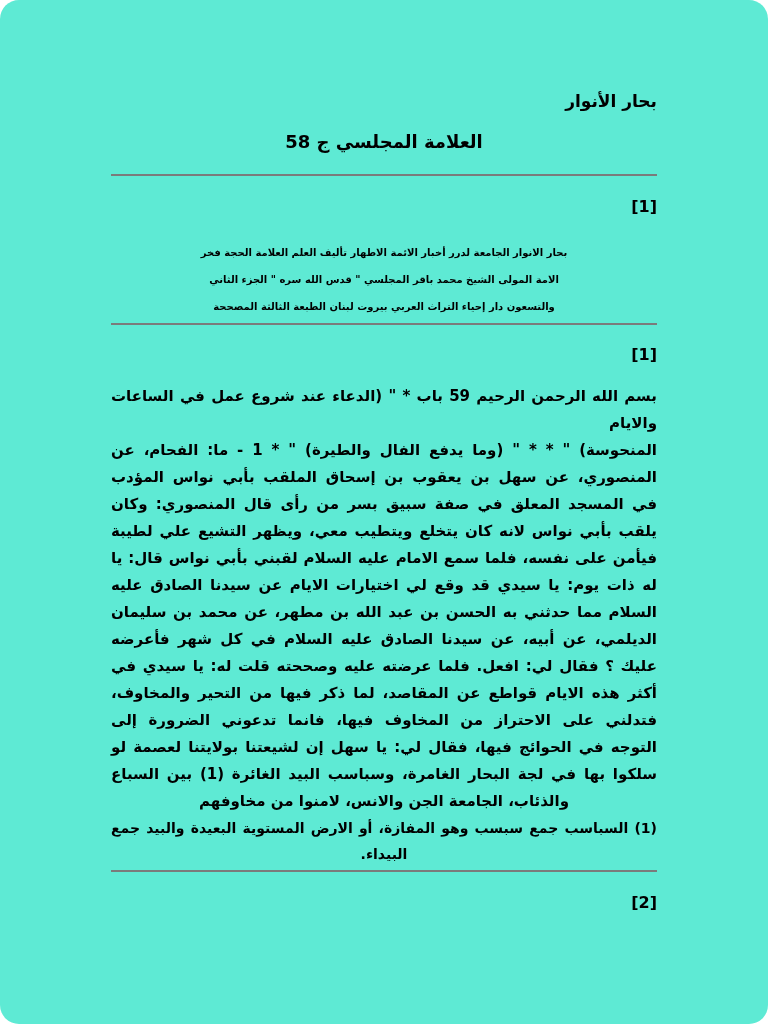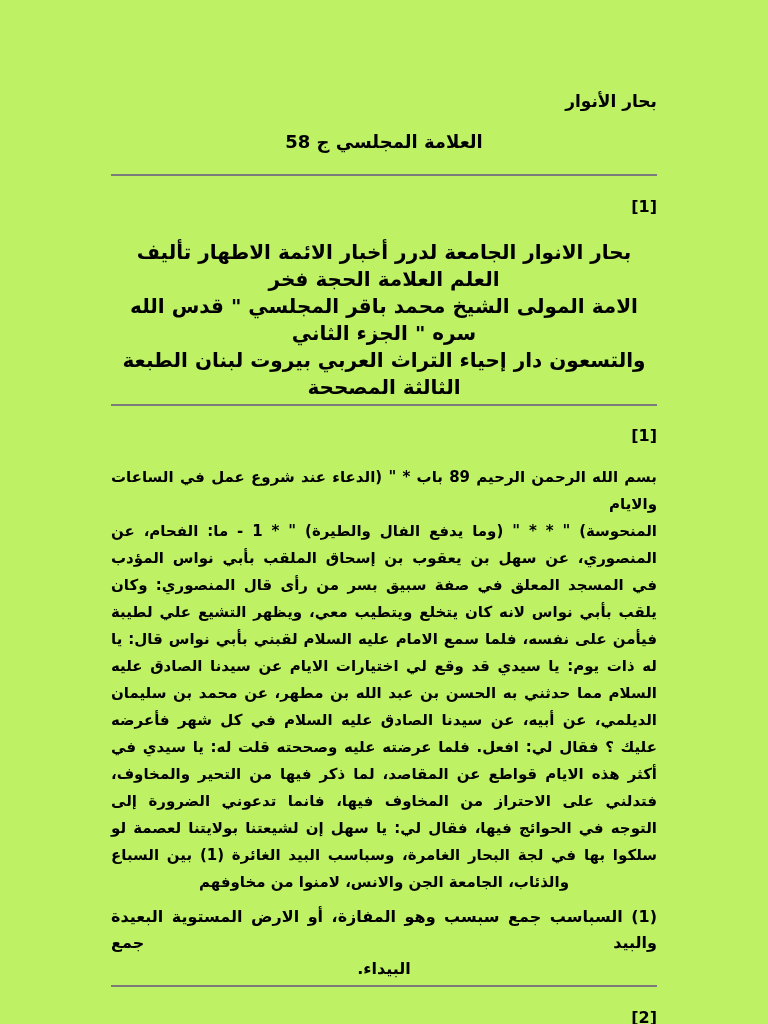--- a/index.html
+++ b/index.html
@@ -12,22 +12,23 @@
     height: 1024px;
     font-family: "DejaVu Sans", sans-serif;
     font-weight: bold;
     color: #000000;
     overflow: hidden;
   }
   .page {
     position: relative;
     width: 768px;
     height: 1024px;
-    background: #bef264;
+    background: #5eead4;
     overflow: hidden;
+    border-radius: 19px;
   }
   .content {
     width: 546px;
     margin: 0 auto;
     padding-top: 90px;
     direction: rtl;
   }
   .book-title {
     font-size: 17px;
     line-height: 22px;
@@ -52,39 +53,39 @@
     text-align: right;
     font-size: 16px;
     line-height: 20px;
   }
   .marker-1 { margin-top: 21px; }
   .marker-2 { margin-top: 20px; }
   .marker-3 { margin-top: 21px; }
   .para { direction: rtl; }
   .pub-block {
     margin-top: 22px;
-    font-size: 20px;
+    font-size: 10px;
   }
   .pub-block .line {
     line-height: 27px;
     text-align: center;
     text-align-last: center;
   }
   .body-block {
     margin-top: 18px;
     font-size: 15px;
   }
   .body-block .line {
     line-height: 27px;
     text-align: justify;
     text-align-last: justify;
   }
   .footnote-block {
-    margin-top: 8px;
-    font-size: 16px;
+    margin-top: 0px;
+    font-size: 14px;
   }
   .footnote-block .line {
     line-height: 26px;
     text-align: justify;
     text-align-last: justify;
   }
   .para .line.last {
     text-align-last: center;
   }
 </style>
@@ -106,21 +107,21 @@
         <div class="line">بحار الانوار الجامعة لدرر أخبار الائمة الاطهار تأليف العلم العلامة الحجة فخر</div>
         <div class="line">الامة المولى الشيخ محمد باقر المجلسي " قدس الله سره " الجزء الثاني</div>
         <div class="line">والتسعون دار إحياء التراث العربي بيروت لبنان الطبعة الثالثة المصححة</div>
       </div>
 
     <hr class="rule rule-2">
 
     <div class="marker marker-2">[1]</div>
 
     <div class="para body-block">
-        <div class="line">بسم الله الرحمن الرحيم 89 باب * " (الدعاء عند شروع عمل في الساعات والايام</div>
+        <div class="line">بسم الله الرحمن الرحيم 59 باب * " (الدعاء عند شروع عمل في الساعات والايام</div>
         <div class="line">المنحوسة) " * * " (وما يدفع الفال والطيرة) " * 1 - ما: الفحام، عن</div>
         <div class="line">المنصوري، عن سهل بن يعقوب بن إسحاق الملقب بأبي نواس المؤدب</div>
         <div class="line">في المسجد المعلق في صفة سبيق بسر من رأى قال المنصوري: وكان</div>
         <div class="line">يلقب بأبي نواس لانه كان يتخلع ويتطيب معي، ويظهر التشيع علي لطيبة</div>
         <div class="line">فيأمن على نفسه، فلما سمع الامام عليه السلام لقبني بأبي نواس قال: يا</div>
         <div class="line">له ذات يوم: يا سيدي قد وقع لي اختيارات الايام عن سيدنا الصادق عليه</div>
         <div class="line">السلام مما حدثني به الحسن بن عبد الله بن مطهر، عن محمد بن سليمان</div>
         <div class="line">الديلمي، عن أبيه، عن سيدنا الصادق عليه السلام في كل شهر فأعرضه</div>
         <div class="line">عليك ؟ فقال لي: افعل. فلما عرضته عليه وصححته قلت له: يا سيدي في</div>
         <div class="line">أكثر هذه الايام قواطع عن المقاصد، لما ذكر فيها من التحير والمخاوف،</div>

